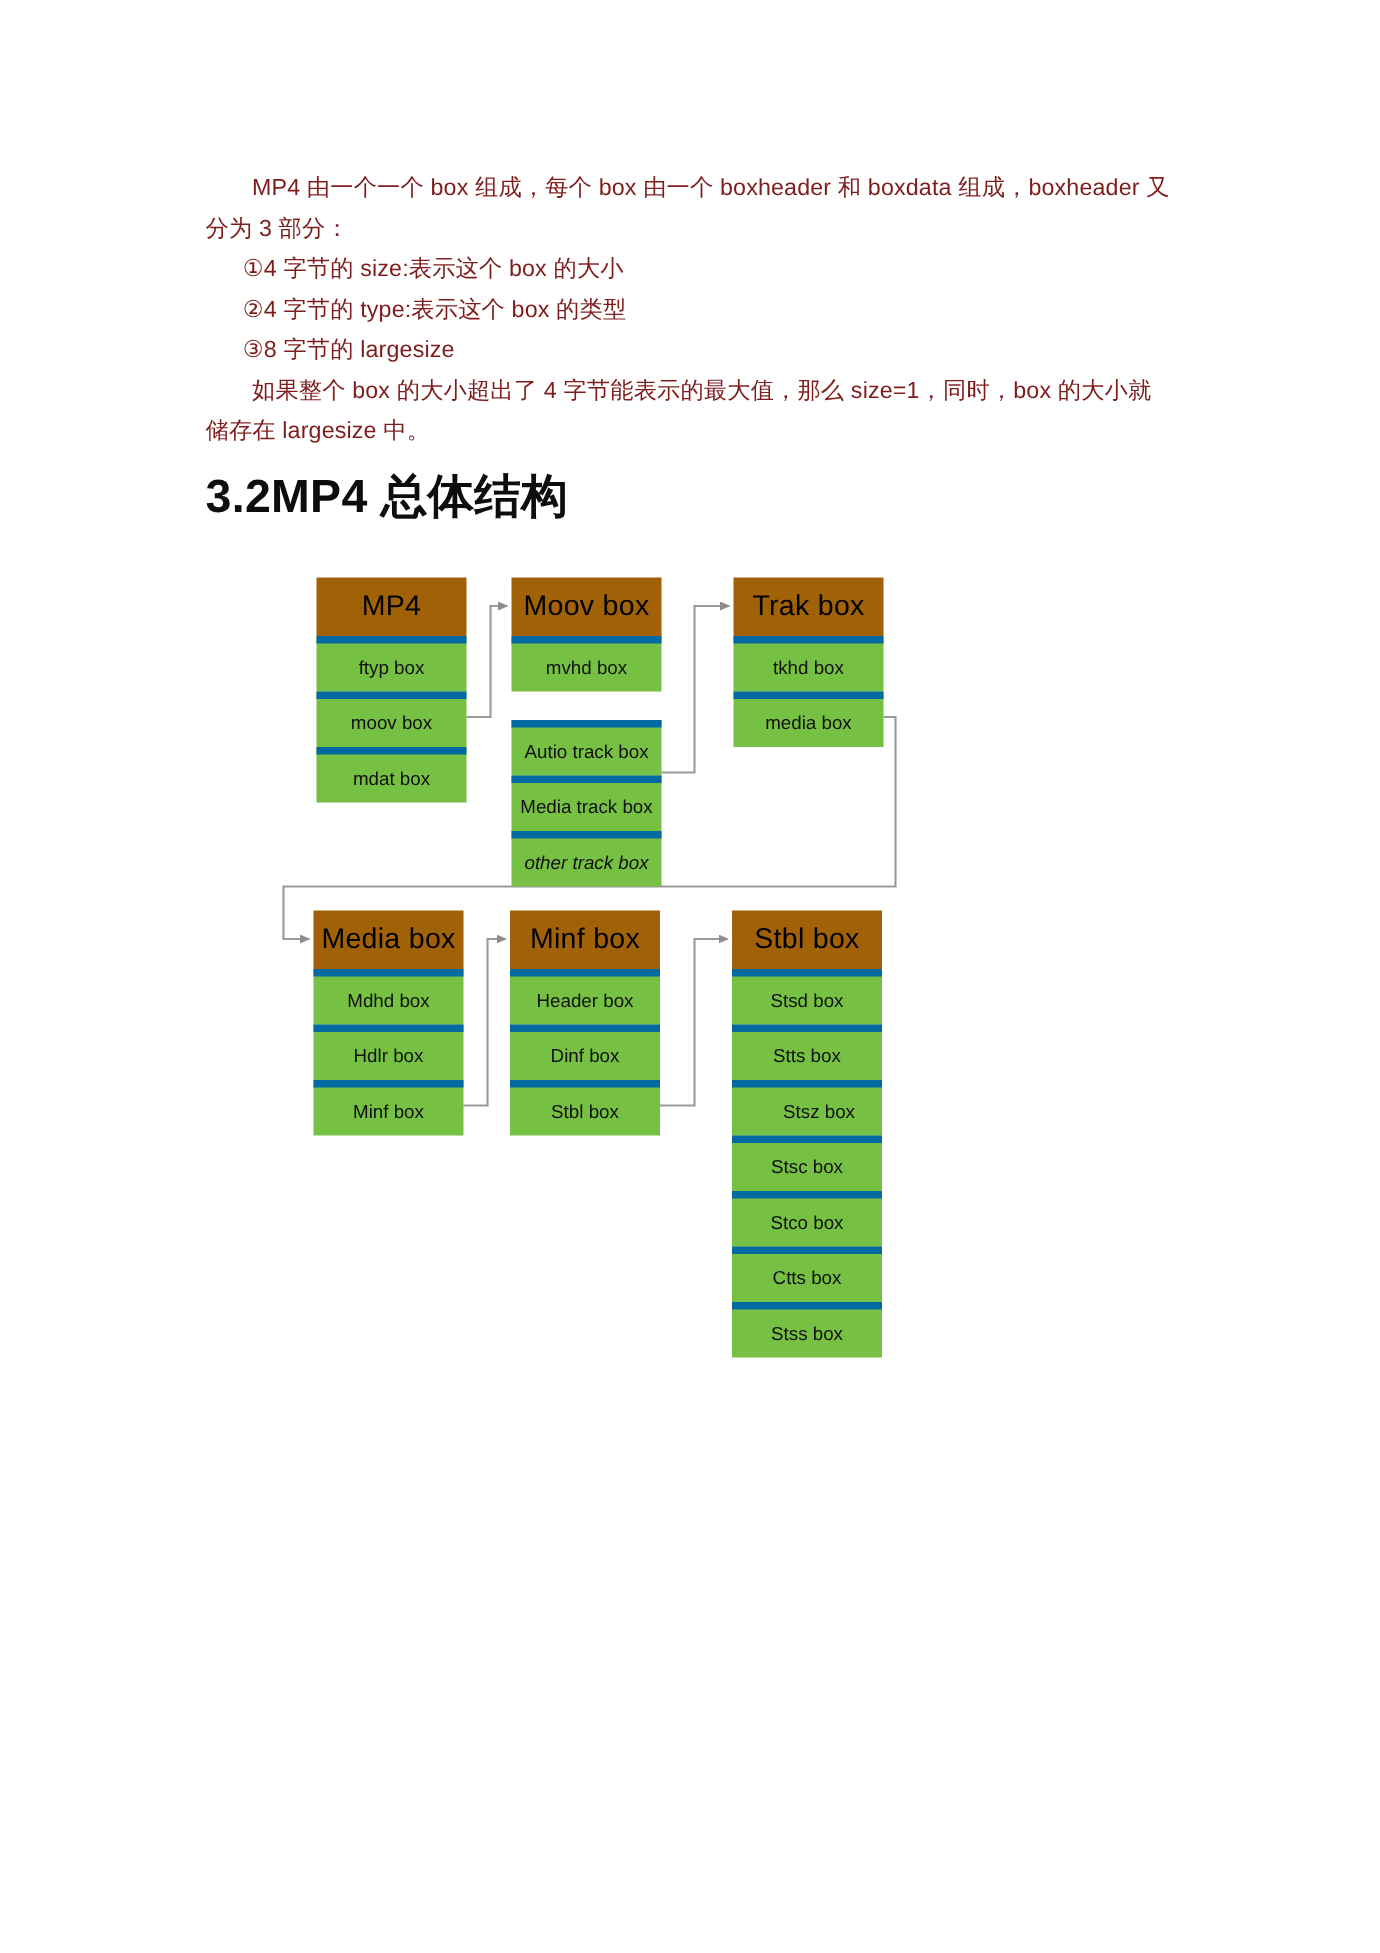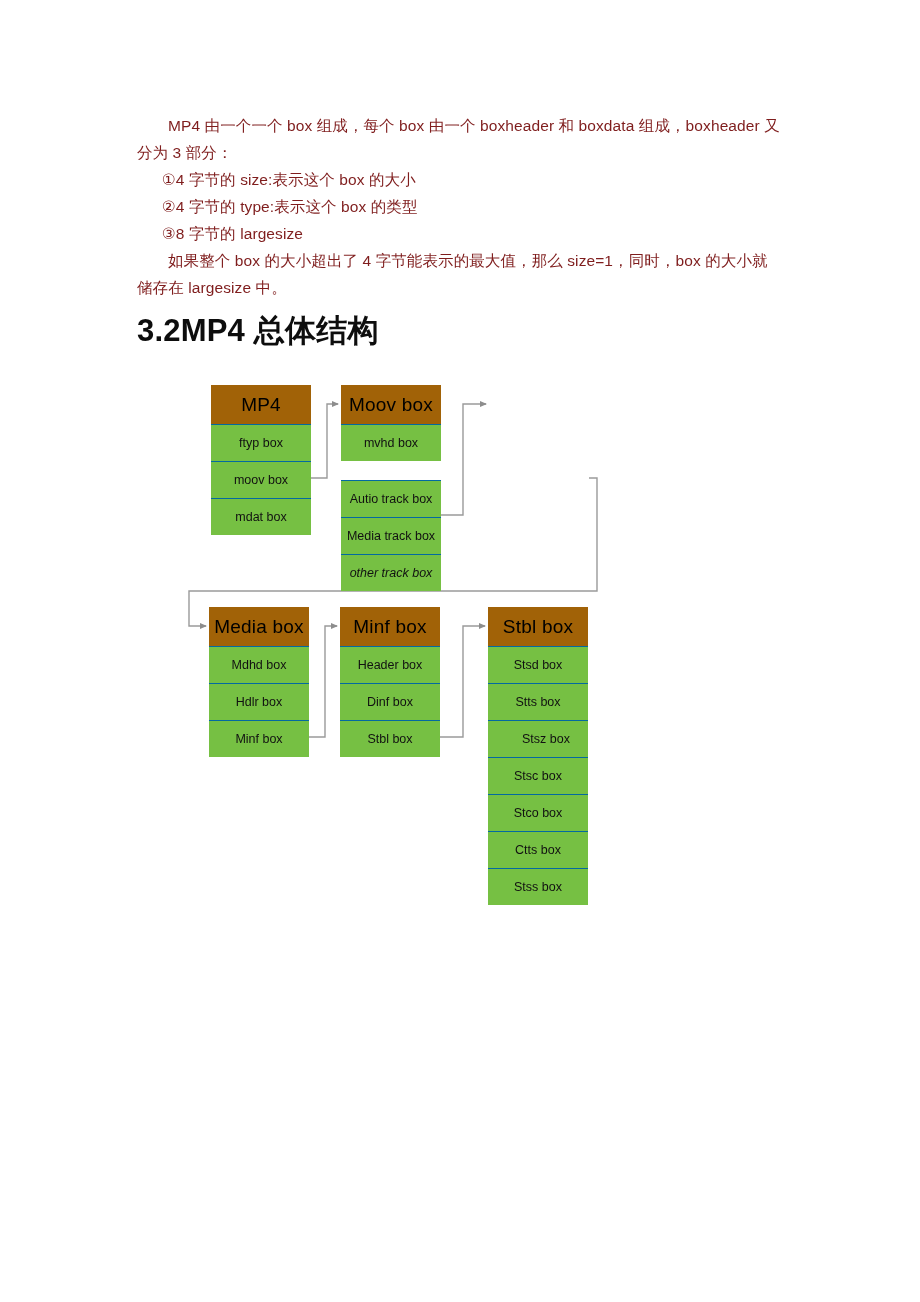--- a/index.html
+++ b/index.html
@@ -65,21 +65,21 @@
   .cell.head {
     background: #a16207;
     color: #000000;
     font-size: 19px;
     letter-spacing: 0.2px;
   }
   .cell.item {
     background: #76c043;
     color: #111111;
     font-size: 12.5px;
-    border-top: 1px solid #0369a1;
+    border-top: 5px solid #0369a1;
   }
   .cell.item:first-of-type { border-top: none; }
 
   svg.links {
     position: absolute;
     left: 0;
     top: 0;
     width: 920px;
     height: 1302px;
     overflow: visible;
@@ -131,20 +131,25 @@
     </div>
 
     <div class="stack" style="left:341px; top:385px; width:100px;">
       <div class="cell head" style="height:39px;">Moov box</div>
       <div class="cell item" style="height:37px;">mvhd box</div>
       <div class="cell item" style="height:37px;margin-top:19px;">Autio track box</div>
       <div class="cell item" style="height:37px;">Media track box</div>
       <div class="cell item" style="height:37px;font-style:italic;">other track box</div>
     </div>
 
+    <div class="stack" style="left:489px; top:385px; width:100px;">
+      <div class="cell head" style="height:39px;">Trak box</div>
+      <div class="cell item" style="height:37px;">tkhd box</div>
+      <div class="cell item" style="height:37px;">media box</div>
+    </div>
 
     <div class="stack" style="left:209px; top:607px; width:100px;">
       <div class="cell head" style="height:39px;">Media box</div>
       <div class="cell item" style="height:37px;">Mdhd box</div>
       <div class="cell item" style="height:37px;">Hdlr box</div>
       <div class="cell item" style="height:37px;">Minf box</div>
     </div>
 
     <div class="stack" style="left:340px; top:607px; width:100px;">
       <div class="cell head" style="height:39px;">Minf box</div>

